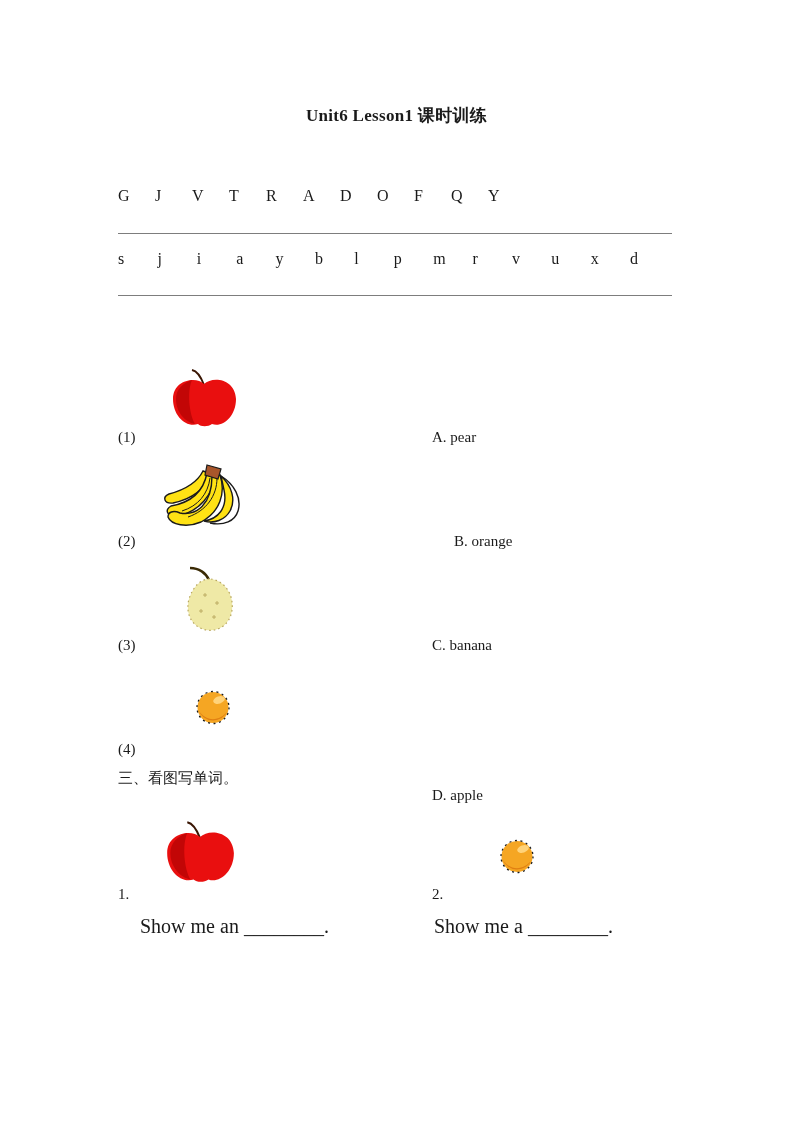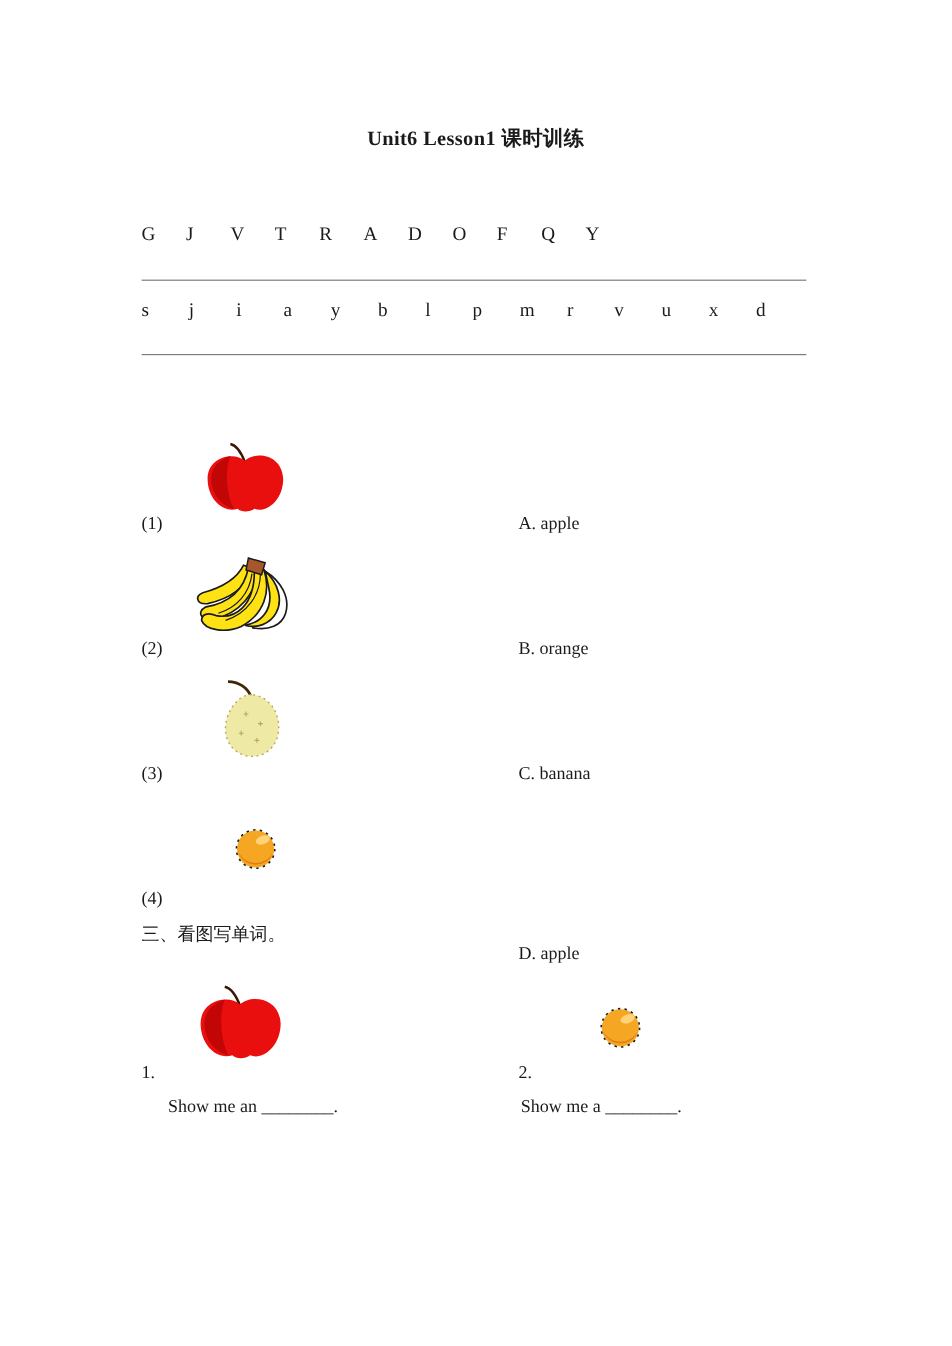--- a/index.html
+++ b/index.html
@@ -48,21 +48,21 @@
   .item-number {
     left: 118px;
     font-size: 15px;
   }
   .option-label {
     left: 432px;
     font-size: 15px;
     white-space: nowrap;
   }
   .sentence {
-    font-size: 15px;
+    font-size: 20px;
     white-space: nowrap;
   }
   .fruit { display: block; }
 </style>
 </head>
 <body>
 
 <div class="page">
 
   <div class="abs doc-title">Unit6 Lesson1 课时训练</div>
@@ -103,34 +103,34 @@
 
   <div class="abs rule" style="top:295px;"></div>
 
 
   <svg class="abs fruit" style="left:170px; top:368px;" width="68" height="62" viewBox="0 0 68 62">
     <path d="M22,2 C27,3 31,9 34,17" fill="none" stroke="#3a1604" stroke-width="2"></path>
     <path d="M34,16 C42,8 65,10 66,31 C66,49 52,60 42,56 C38,59 31,59 28,56 C16,60 3,48 3,31 C3,12 26,8 34,16 Z" fill="#e90f0f"></path>
     <path d="M22,12 C13,15 6,21 6,31 C6,44 15,54 25,56 C19,46 17,23 22,12 Z" fill="#c20606"></path>
   </svg>
   <div class="abs item-number" style="top:429px;">(1)</div>
-  <div class="abs option-label" style="top:429px;">A. apple</div>
+  <div class="abs option-label" style="top:429px;">A. pear</div>
 
   <svg class="abs fruit" style="left:158px; top:462px;" width="96" height="74" viewBox="0 0 96 74">
     <path d="M53,12 C47,27 34,37 15,41 C6,42 4,35 11,32 C26,28 39,21 45,9 Z" fill="#ffe214" stroke="#1a1a1a" stroke-width="1.4"></path>
     <path d="M57,12 C55,33 42,49 20,54 C9,55 6,48 13,44 C30,41 45,32 49,11 Z" fill="#ffe214" stroke="#1a1a1a" stroke-width="1.4"></path>
     <path d="M62,13 C68,31 62,50 43,60 C29,66 13,63 10,55 C10,50 15,48 22,51 C38,54 54,43 54,14 Z" fill="#ffe214" stroke="#1a1a1a" stroke-width="1.4"></path>
     <path d="M63,14 C76,22 84,36 80,49 C77,59 66,64 52,61" fill="none" stroke="#1a1a1a" stroke-width="1.4"></path>
     <path d="M63,14 C74,24 78,38 72,49 C67,58 56,62 46,59 C60,57 70,46 66,28 Z" fill="#ffe214" stroke="#1a1a1a" stroke-width="1.4"></path>
     <path d="M52,16 C50,32 40,44 24,49" fill="none" stroke="#1a1a1a" stroke-width="1"></path>
     <path d="M59,16 C59,34 48,49 30,55" fill="none" stroke="#1a1a1a" stroke-width="1"></path>
     <path d="M49,3 L63,7 L60,17 L47,13 Z" fill="#a8562b" stroke="#1a1a1a" stroke-width="1.2"></path>
   </svg>
   <div class="abs item-number" style="top:533px;">(2)</div>
-  <div class="abs option-label" style="top:533px;">B. orange</div>
+  <div class="abs option-label" style="top:533px;margin-left:22px;">B. orange</div>
 
   <svg class="abs fruit" style="left:181px; top:565px;" width="58" height="70" viewBox="0 0 58 70">
     <path d="M28,15 C25,8 18,3 9,3" fill="none" stroke="#3a2a05" stroke-width="2.4"></path>
     <path d="M30,14 C44,16 53,30 51,45 C49,60 37,67 25,65 C11,62 4,49 8,34 C12,21 21,13 30,14 Z" fill="#efe9a6" stroke="#b9a75e" stroke-width="1.2" stroke-dasharray="1.6,3"></path>
     <path d="M22,30 h4 M24,28 v4 M34,38 h4 M36,36 v4 M18,46 h4 M20,44 v4 M31,52 h4 M33,50 v4" stroke="#b9a75e" stroke-width="0.9" fill="none"></path>
   </svg>
   <div class="abs item-number" style="top:637px;">(3)</div>
   <div class="abs option-label" style="top:637px;">C. banana</div>
 
   <svg class="abs fruit" style="left:193px; top:689px;" width="40" height="37" viewBox="0 0 40 37">

